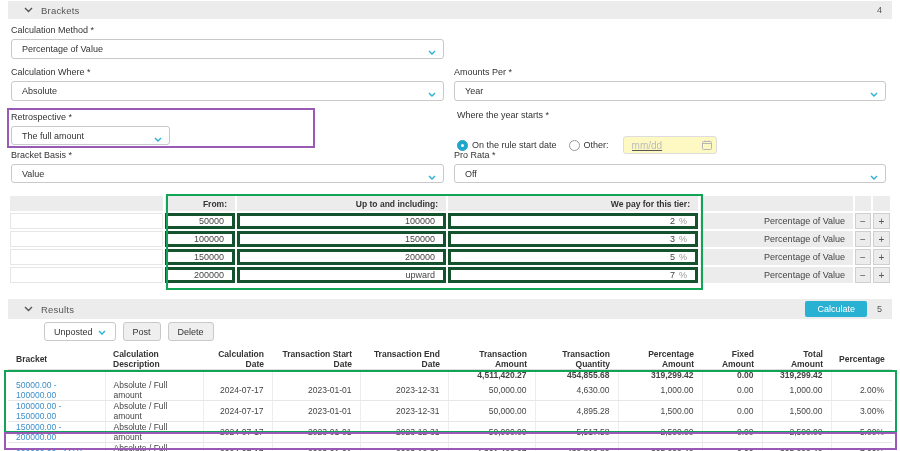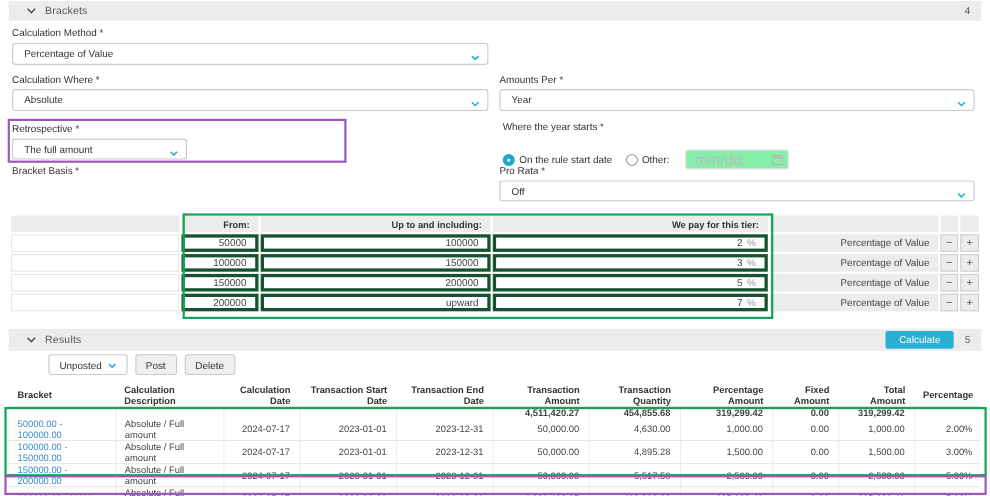--- a/index.html
+++ b/index.html
@@ -40,22 +40,22 @@
   #f-bb { left:11px; top:150px; } #f-bb .select { width:433px; height:19px; }
   #f-pr { left:454px; top:150px; } #f-pr .select { width:432px; height:19px; }
   #f-wys { left:457px; top:110px; }
   .radio-row { display:flex; align-items:center; margin-top:16px; }
   .radio { width:11px; height:11px; border-radius:50%; margin-right:4px; flex:0 0 auto; cursor:pointer; }
   .radio.on { background:#1ea7cb; border:1px solid #1ea7cb; position:relative; }
   .radio.on::after { content:""; position:absolute; left:3px; top:3px; width:3px; height:3px; border-radius:50%; background:#fff; }
   .radio.off { background:#fff; border:1px solid #999; }
   .radio-lbl { color:#333; margin-right:12px; }
   .date-input {
-    width:94px; height:18px; background:#86efac; border:1px solid #ddd; border-radius:3px;
-    font-family:inherit; font-size:14px; color:#555; padding:0 18px 0 8px; margin-left:2px;
+    width:94px; height:18px; background:#fef9c3; border:1px solid #ddd; border-radius:3px;
+    font-family:inherit; font-size:10px; color:#555; padding:0 18px 0 8px; margin-left:2px;text-decoration:underline;
   }
   .date-input::placeholder { color:#bcbcbc; }
   .date-wrap { position:relative; display:flex; align-items:center; }
   .cal-icon { position:absolute; right:5px; top:4px; }
   
   #tiers {
     position:absolute; left:8px; top:194px; width:884px;
     border-collapse:separate; border-spacing:2px; table-layout:fixed;
   }
   #tiers th { background:#ececec; height:15px; font-size:8.5px; font-weight:bold; color:#333; text-align:right; padding:0 8px; }
@@ -169,20 +169,28 @@
               <line x1="3" y1="0.5" x2="3" y2="2" stroke="#b5b5b5"></line>
               <line x1="7" y1="0.5" x2="7" y2="2" stroke="#b5b5b5"></line>
             </svg>
         </span>
       </span>
     </div>
   </div>
 
   <div class="fld" id="f-bb">
     <label>Bracket Basis *</label>
+    <div class="select">
+      <span>Value</span>
+      <span class="chev">
+        <svg width="8" height="5" viewBox="0 0 8 5">
+            <polyline points="1,1 4,4 7,1" fill="none" stroke="#29b1d4" stroke-width="1.4"></polyline>
+          </svg>
+      </span>
+    </div>
   </div>
 
   <div class="fld" id="f-pr">
     <label>Pro Rata *</label>
     <div class="select">
       <span>Off</span>
       <span class="chev">
         <svg width="8" height="5" viewBox="0 0 8 5">
             <polyline points="1,1 4,4 7,1" fill="none" stroke="#29b1d4" stroke-width="1.4"></polyline>
           </svg>

